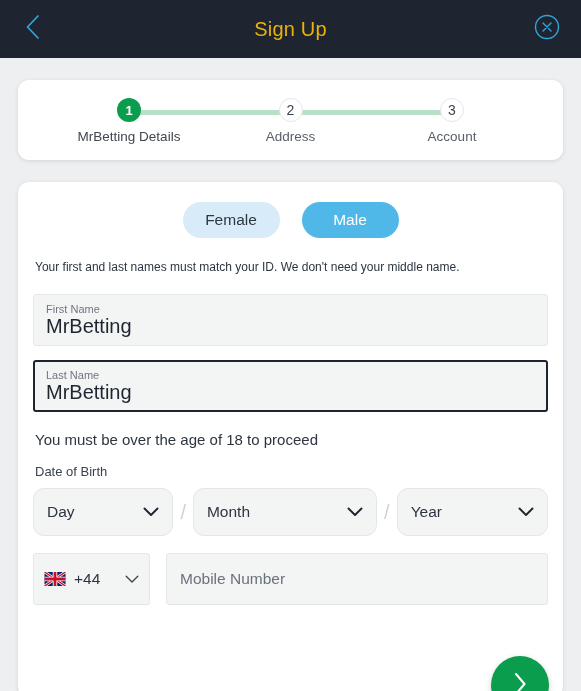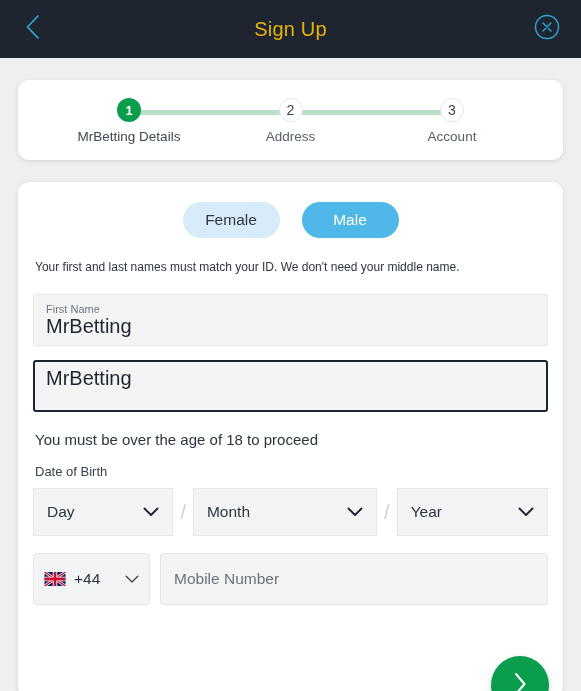--- a/index.html
+++ b/index.html
@@ -206,21 +206,21 @@
 
   
   .dob-row {
     display: flex;
     align-items: center;
     margin-bottom: 17px;
   }
   .select {
     background: #f3f4f4;
     border: 1px solid #e4e6e7;
-    border-radius: 0;
+    border-radius: 11px;
     height: 48px;
     box-sizing: border-box;
     display: flex;
     align-items: center;
     justify-content: space-between;
     padding: 0 13px;
     font-size: 15.5px;
     color: #2d3541;
     cursor: pointer;
   }
@@ -231,21 +231,21 @@
     color: #cfd3d6;
     font-size: 20px;
     padding: 0 7px;
     user-select: none;
   }
 
   
   .phone-row {
     display: flex;
     align-items: center;
-    gap: 10px;
+    gap: 16px;
   }
   .country {
     width: 117px;
     height: 52px;
     box-sizing: border-box;
     background: #f3f4f4;
     border: 1px solid #e4e6e7;
     border-radius: 3px;
     display: flex;
     align-items: center;
@@ -344,20 +344,21 @@
   </div>
 
   <p class="helper-text">Your first and last names must match your ID. We don't need your middle name.</p>
 
   <div class="field">
     <span class="field-label">First Name</span>
     <span class="field-value">MrBetting</span>
   </div>
 
   <div class="field focused">
+    <span class="field-label">Last Name</span>
     <span class="field-value">MrBetting</span>
   </div>
 
   <p class="age-text">You must be over the age of 18 to proceed</p>
 
   <div class="dob-label">Date of Birth</div>
 
   <div class="dob-row">
     <div class="select select-day">
       <span>Day</span>

